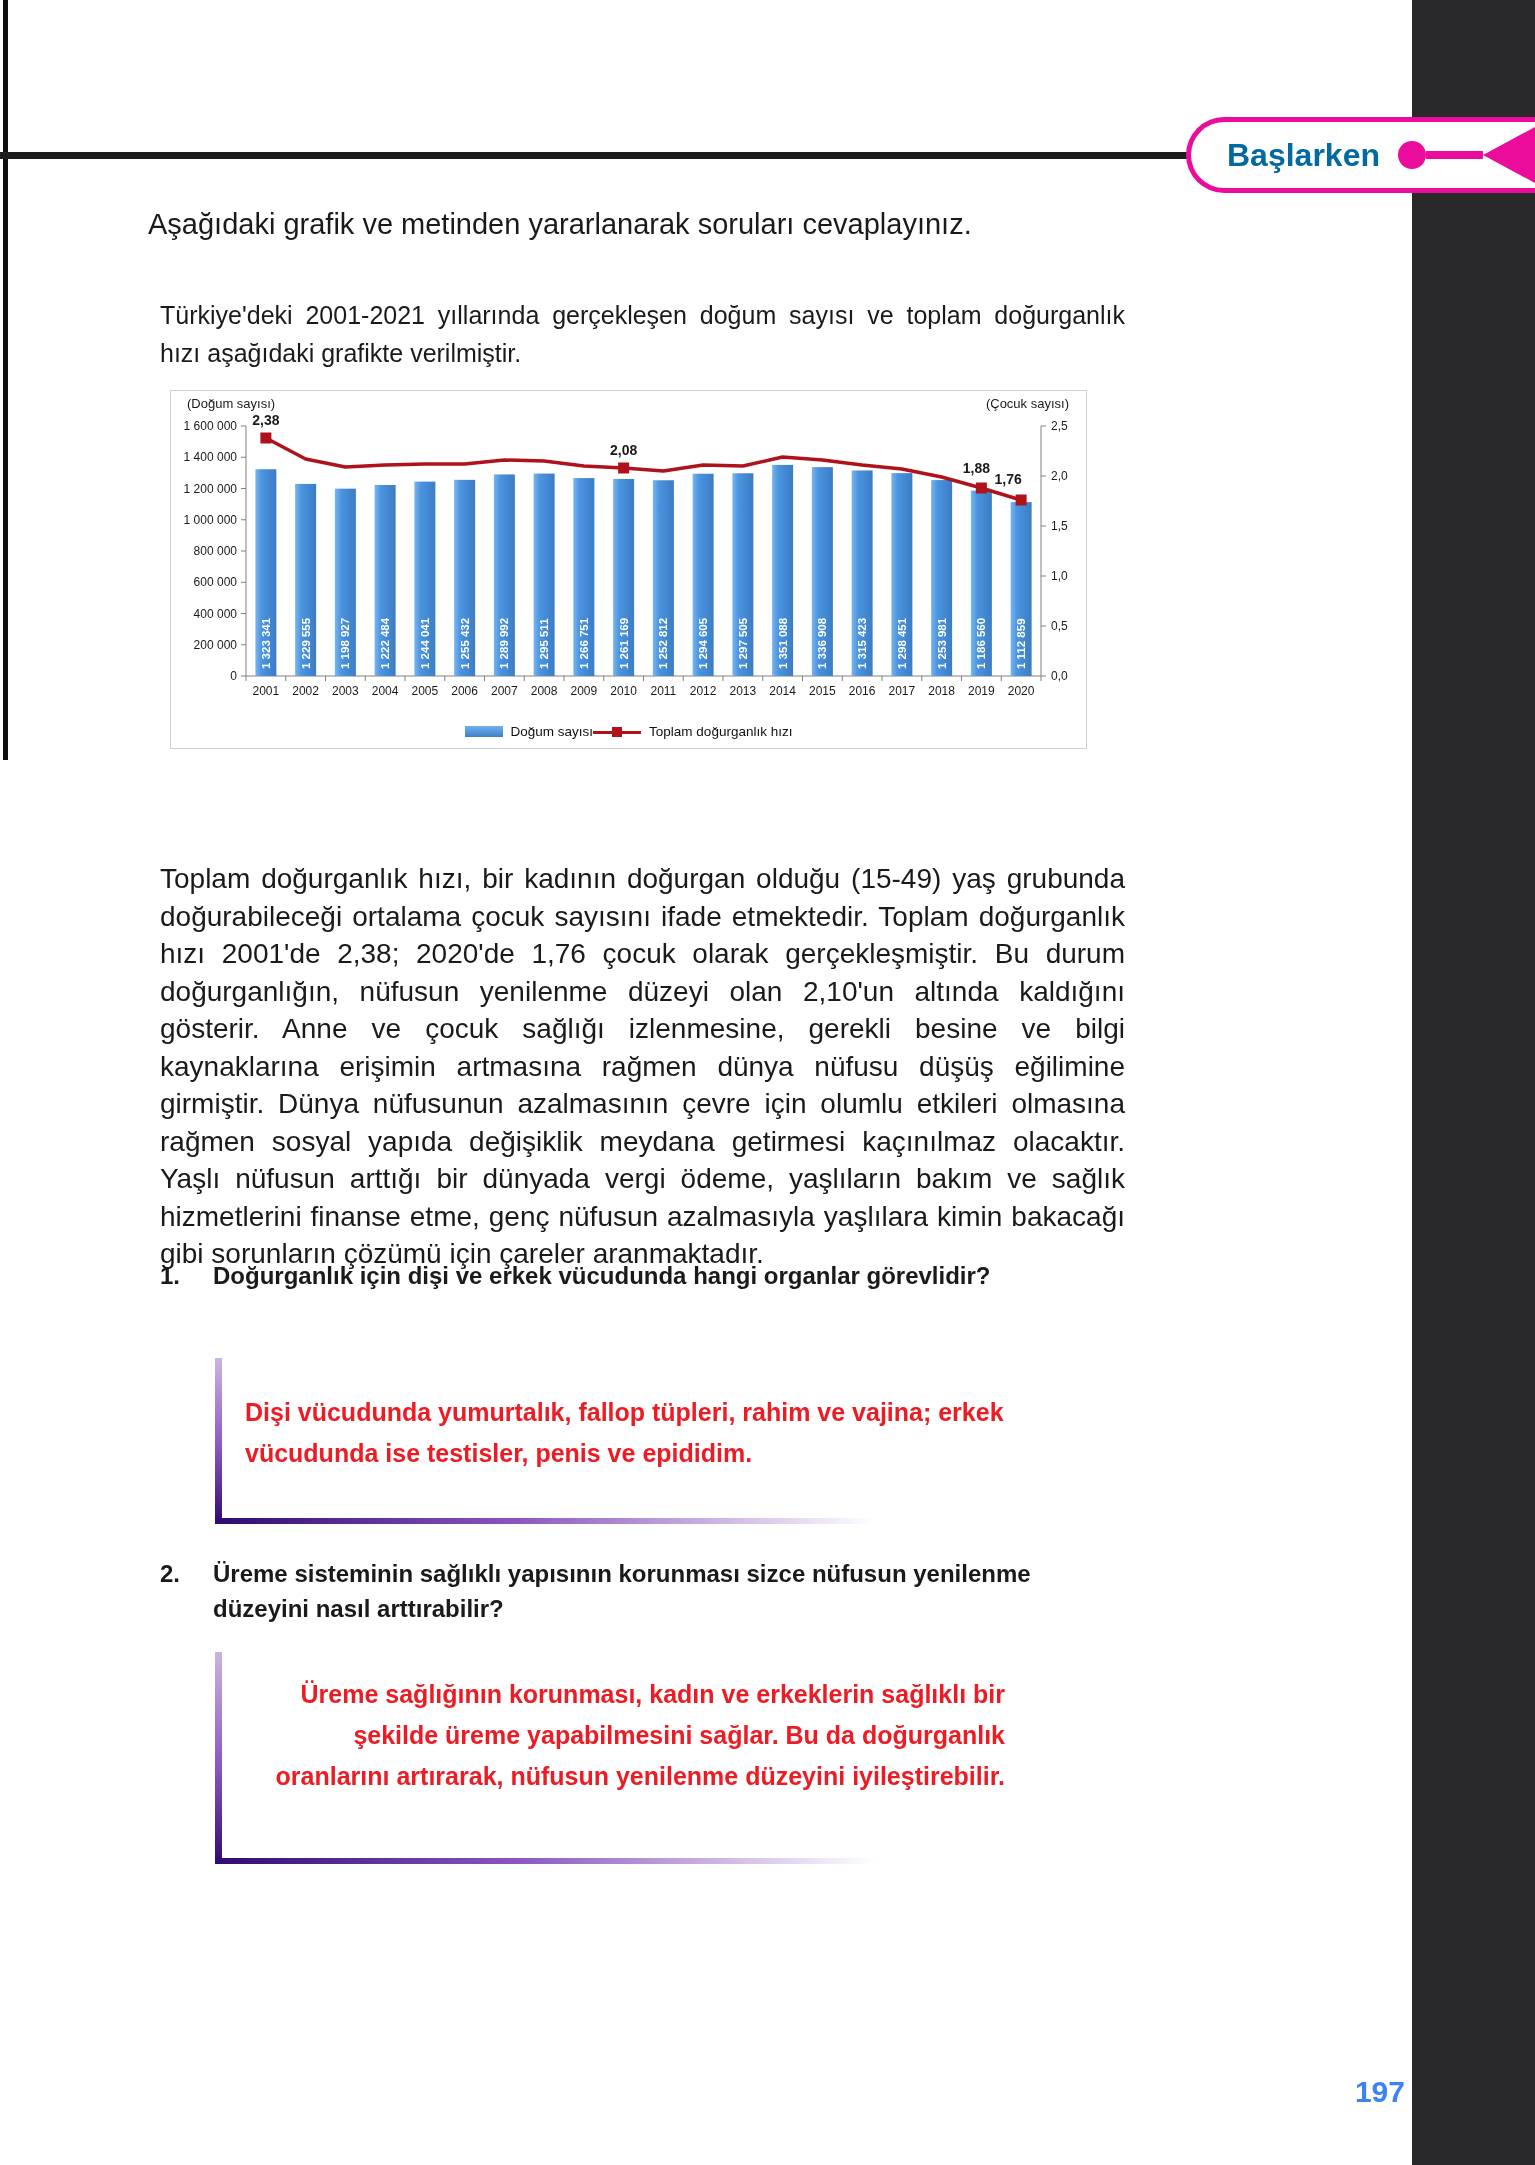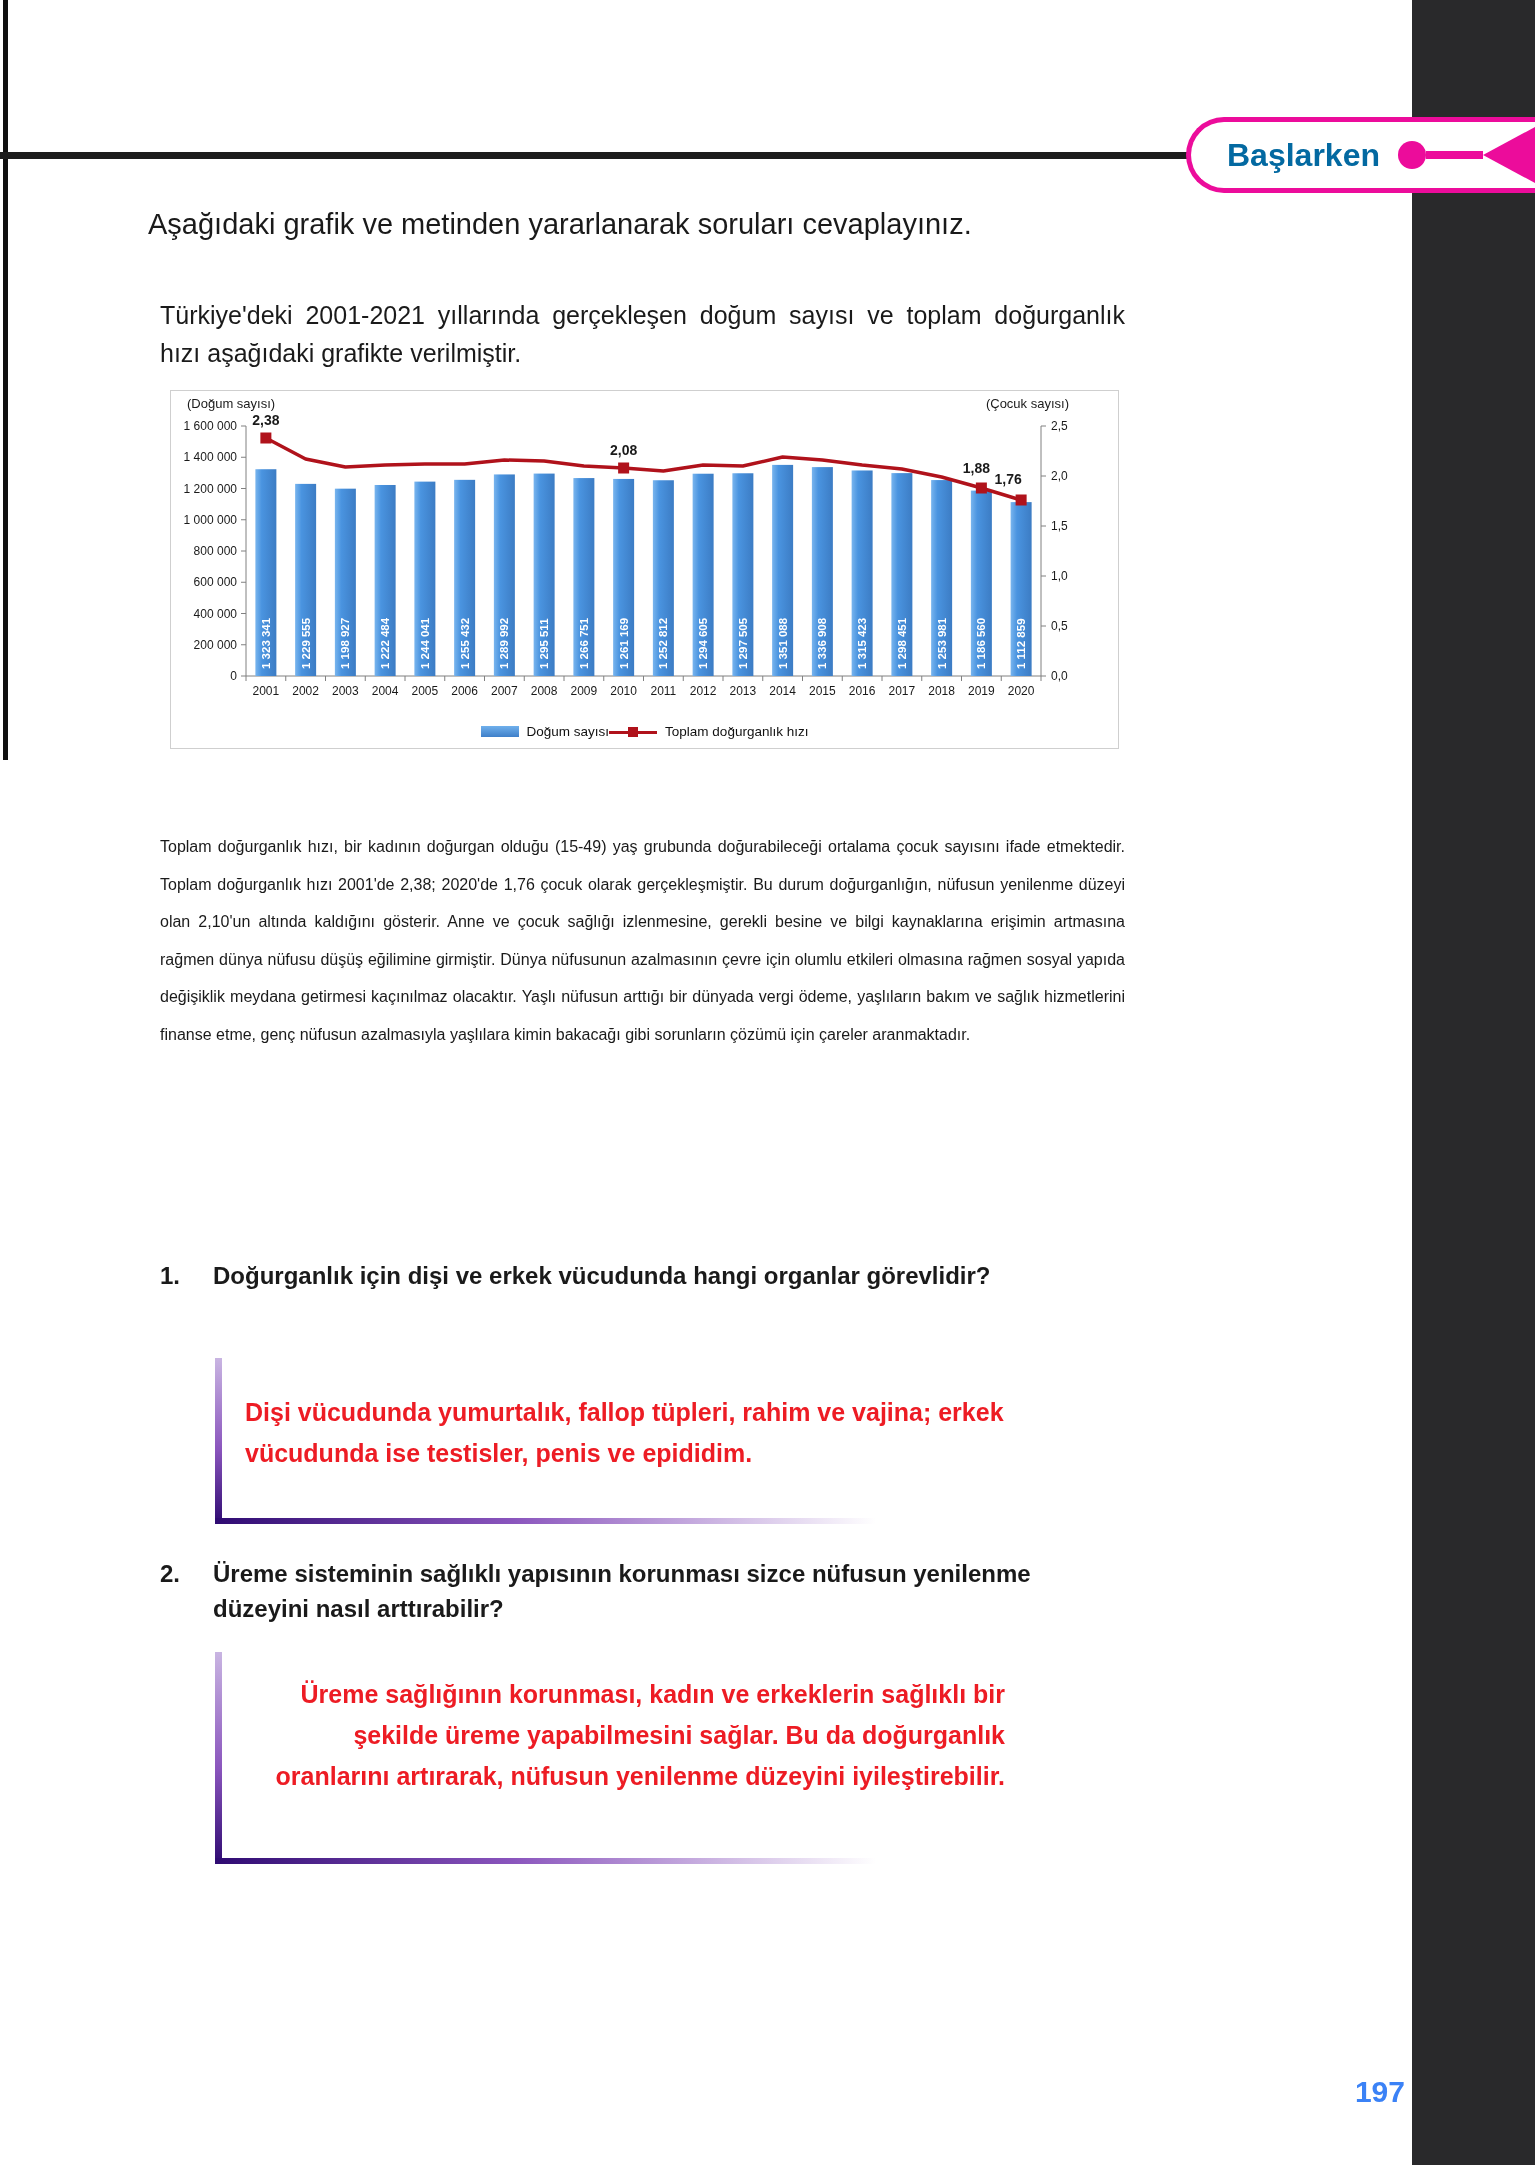--- a/index.html
+++ b/index.html
@@ -16,23 +16,23 @@
     background:#fff;border:5px solid #ec0c9b;border-right:none;border-radius:42px 0 0 42px;
     display:flex;align-items:center;padding-left:36px;z-index:3;
   }
   .tab-label{font-size:32px;font-weight:bold;color:#0369a1;white-space:nowrap;}
   .tab-dot{width:28px;height:28px;border-radius:50%;background:#ec0c9b;margin-left:18px;flex:0 0 auto;}
   .tab-line{flex:1;height:8px;background:#ec0c9b;}
   .tab-arrow{width:0;height:0;border-top:28px solid transparent;border-bottom:28px solid transparent;border-right:52px solid #ec0c9b;flex:0 0 auto;}
   
   .instruction{position:absolute;left:148px;top:208px;width:960px;font-size:29px;font-weight:normal;}
   .intro{position:absolute;left:160px;top:272px;width:965px;font-size:25px;line-height:38px;text-align:justify;margin-top:24px;}
-  .body-paragraph{position:absolute;left:160px;top:828px;width:965px;font-size:16px;line-height:37.5px;text-align:justify;}
-  
-  .chart-box{position:absolute;left:170px;top:390px;width:915px;height:357px;border:1px solid #cfcfcf;background:#fff;padding-left:32px;}
+  .body-paragraph{position:absolute;left:160px;top:860px;width:965px;font-size:28px;line-height:37.5px;text-align:justify;}
+  
+  .chart-box{position:absolute;left:170px;top:390px;width:915px;height:357px;border:1px solid #cfcfcf;background:#fff;}
   .chart-svg{position:absolute;left:0;top:0;}
   .legend-row{position:absolute;left:0;right:0;bottom:9px;display:flex;justify-content:center;align-items:center;font-size:13.5px;color:#111;}
   .legend-item{display:flex;align-items:center;gap:8px;}
   .swatch-bar{width:38px;height:11px;background:linear-gradient(180deg,#6fb0ec,#3f7fc9);}
   .swatch-line{position:relative;width:48px;height:12px;}
   .swatch-line .ln{position:absolute;left:0;top:5px;width:48px;height:3.5px;background:#b0121b;}
   .swatch-line .sq{position:absolute;left:19px;top:1px;width:10px;height:10px;background:#b0121b;}
   
   .question{position:absolute;left:160px;display:flex;font-size:24px;font-weight:bold;line-height:35px;}
   .q-num{width:53px;flex:0 0 auto;}

